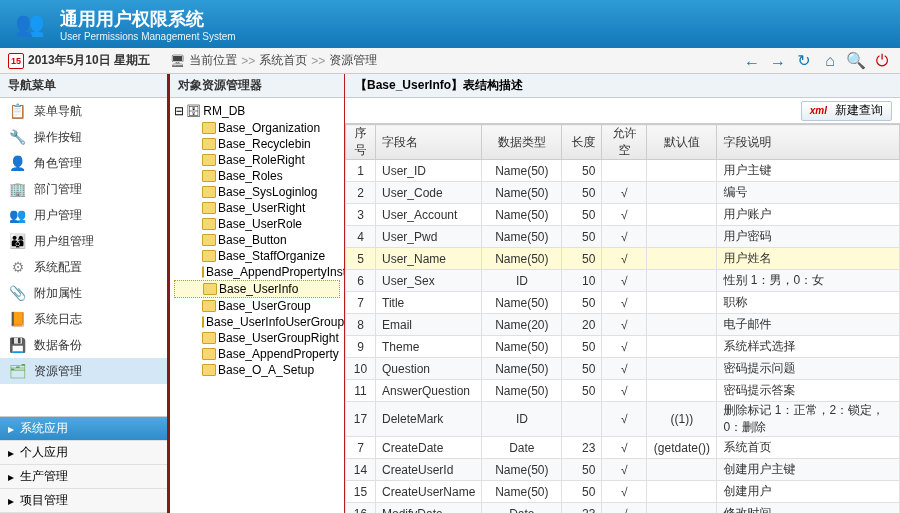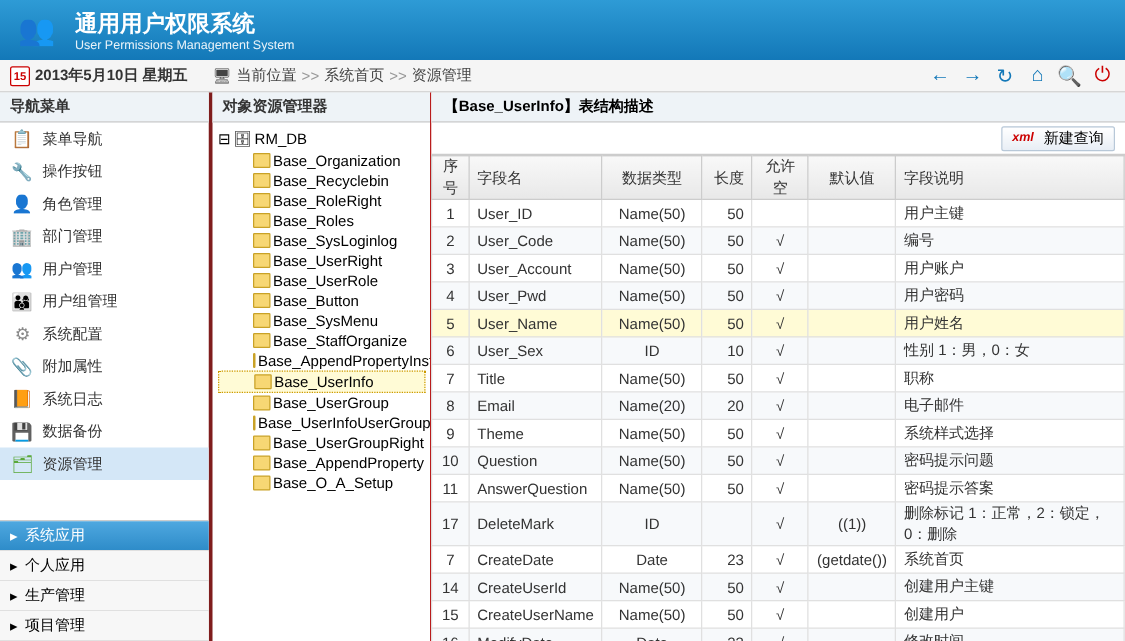--- a/index.html
+++ b/index.html
@@ -186,24 +186,20 @@
         <div class="tree-node">
           <span class="tree-ico"></span>
           <span>Base_UserRole</span>
         </div>
         <div class="tree-node">
           <span class="tree-ico"></span>
           <span>Base_Button</span>
         </div>
         <div class="tree-node">
           <span class="tree-ico"></span>
-          <span>Base_SysMenu</span>
-        </div>
-        <div class="tree-node">
-          <span class="tree-ico"></span>
           <span>Base_StaffOrganize</span>
         </div>
         <div class="tree-node">
           <span class="tree-ico"></span>
           <span>Base_AppendPropertyInstance</span>
         </div>
         <div class="tree-node sel">
           <span class="tree-ico"></span>
           <span>Base_UserInfo</span>
         </div>

